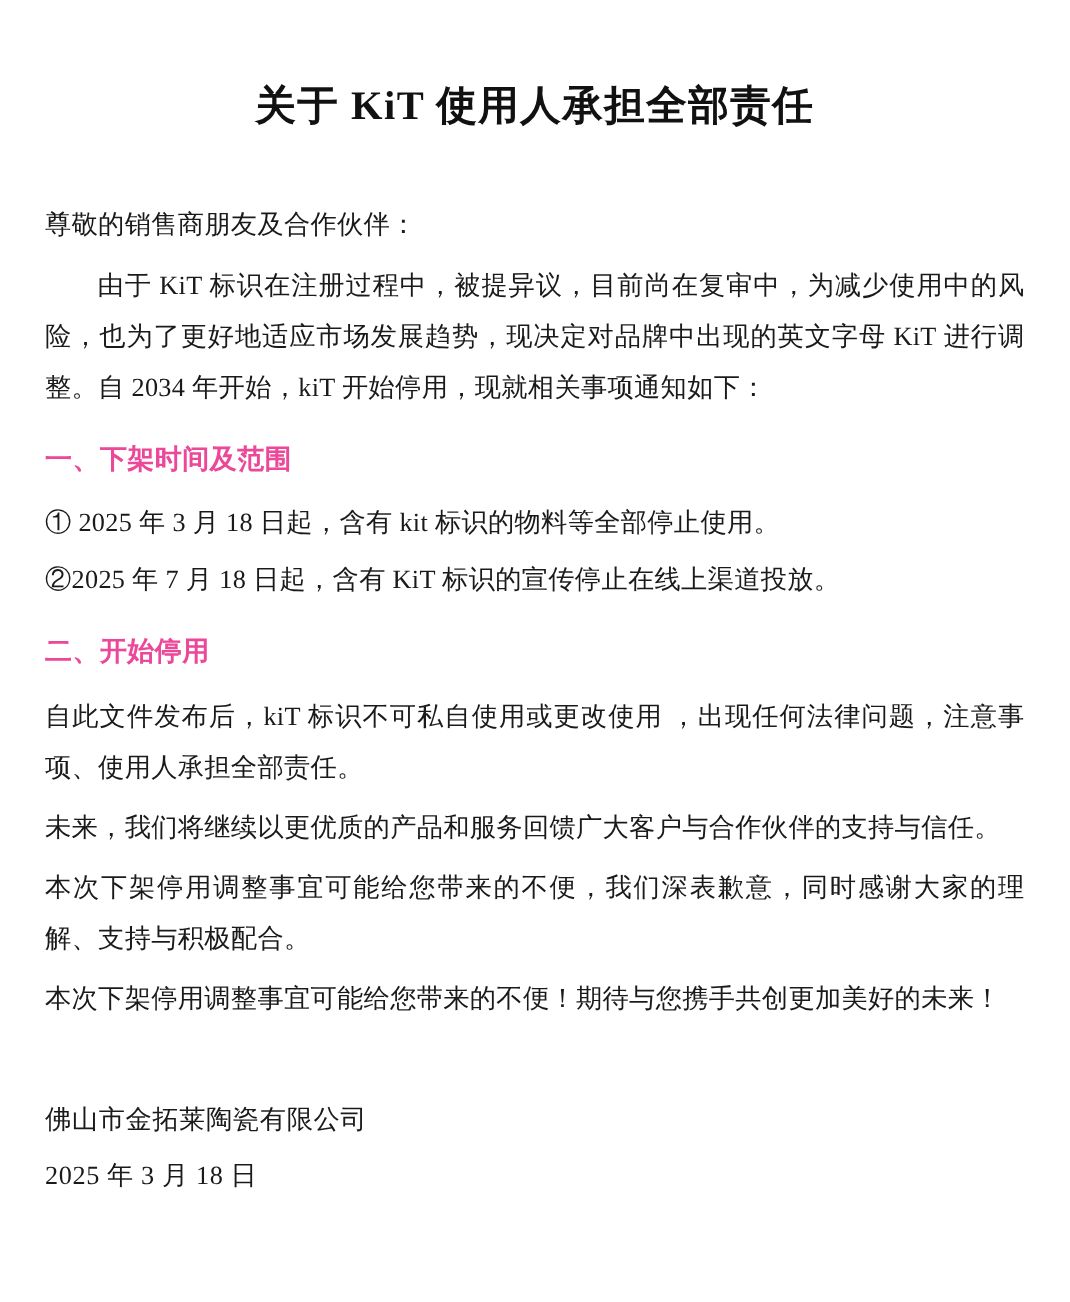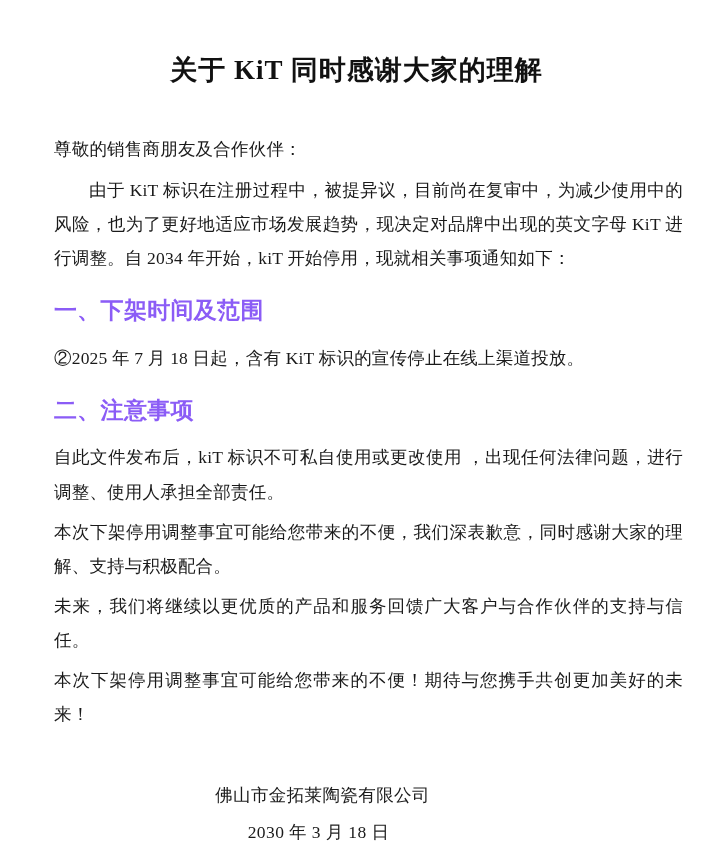--- a/index.html
+++ b/index.html
@@ -27,50 +27,49 @@
     font-size: 27px;
     font-weight: bold;
     letter-spacing: 1px;
     margin: 18px 0 0 0;
     line-height: 1.35;
     color: #111111;
     font-family: "Liberation Serif", "DejaVu Serif", serif;
   }
   .body-block {
     margin-top: 44px;
-    margin-left: 24px;
   }
   p.para {
     font-size: 17.5px;
     line-height: 1.95;
     margin: 0 0 6px 0;
     text-align: justify;
     letter-spacing: 0.2px;
     color: #1a1a1a;
   }
   p.indent {
     text-indent: 2em;
   }
   h2.section {
-    font-size: 23px;
+    font-size: 18px;
     font-weight: bold;
     margin: 14px 0 8px 0;
     line-height: 1.9;
     letter-spacing: 0.3px;
-    color: #8b5cf6;
+    color: #ec4899;
   }
   p.item {
     font-size: 17.5px;
     line-height: 1.95;
     margin: 0 0 4px 0;
     letter-spacing: 0.2px;
   }
   .sign-block {
     margin-top: 46px;
-    text-align: center;
+    text-align: left;
     padding-right: 68px;
   }
   .sign-company {
     font-size: 17.5px;
     line-height: 2.1;
     letter-spacing: 0.4px;
   }
   .sign-date {
     font-size: 17.5px;
     line-height: 2.1;
@@ -79,39 +78,40 @@
   }
   .spacer-bottom {
     height: 90px;
   }
 </style>
 </head>
 <body>
 
 <div class="page">
 
-  <h1 class="doc-title">关于 KiT 同时感谢大家的理解</h1>
+  <h1 class="doc-title">关于 KiT 使用人承担全部责任</h1>
 
   <div class="body-block">
 
     <p class="para">尊敬的销售商朋友及合作伙伴：</p>
 
     <p class="para indent">由于 KiT 标识在注册过程中，被提异议，目前尚在复审中，为减少使用中的风险，也为了更好地适应市场发展趋势，现决定对品牌中出现的英文字母 KiT 进行调整。自 2034 年开始，kiT 开始停用，现就相关事项通知如下：</p>
 
     <h2 class="section">一、下架时间及范围</h2>
+    <p class="item">① 2025 年 3 月 18 日起，含有 kit 标识的物料等全部停止使用。</p>
     <p class="item">②2025 年 7 月 18 日起，含有 KiT 标识的宣传停止在线上渠道投放。</p>
 
-    <h2 class="section">二、注意事项</h2>
-    <p class="para">自此文件发布后，kiT 标识不可私自使用或更改使用 ，出现任何法律问题，进行调整、使用人承担全部责任。</p>
+    <h2 class="section">二、开始停用</h2>
+    <p class="para">自此文件发布后，kiT 标识不可私自使用或更改使用 ，出现任何法律问题，注意事项、使用人承担全部责任。</p>
+    <p class="para">未来，我们将继续以更优质的产品和服务回馈广大客户与合作伙伴的支持与信任。</p>
     <p class="para">本次下架停用调整事宜可能给您带来的不便，我们深表歉意，同时感谢大家的理解、支持与积极配合。</p>
-    <p class="para">未来，我们将继续以更优质的产品和服务回馈广大客户与合作伙伴的支持与信任。</p>
     <p class="para">本次下架停用调整事宜可能给您带来的不便！期待与您携手共创更加美好的未来！</p>
 
   </div>
 
   <div class="sign-block">
     <div class="sign-company">佛山市金拓莱陶瓷有限公司</div>
-    <div class="sign-date">2030 年 3 月 18 日</div>
+    <div class="sign-date">2025 年 3 月 18 日</div>
   </div>
 
   <div class="spacer-bottom"></div>
 
 </div>
 
 </body></html>

